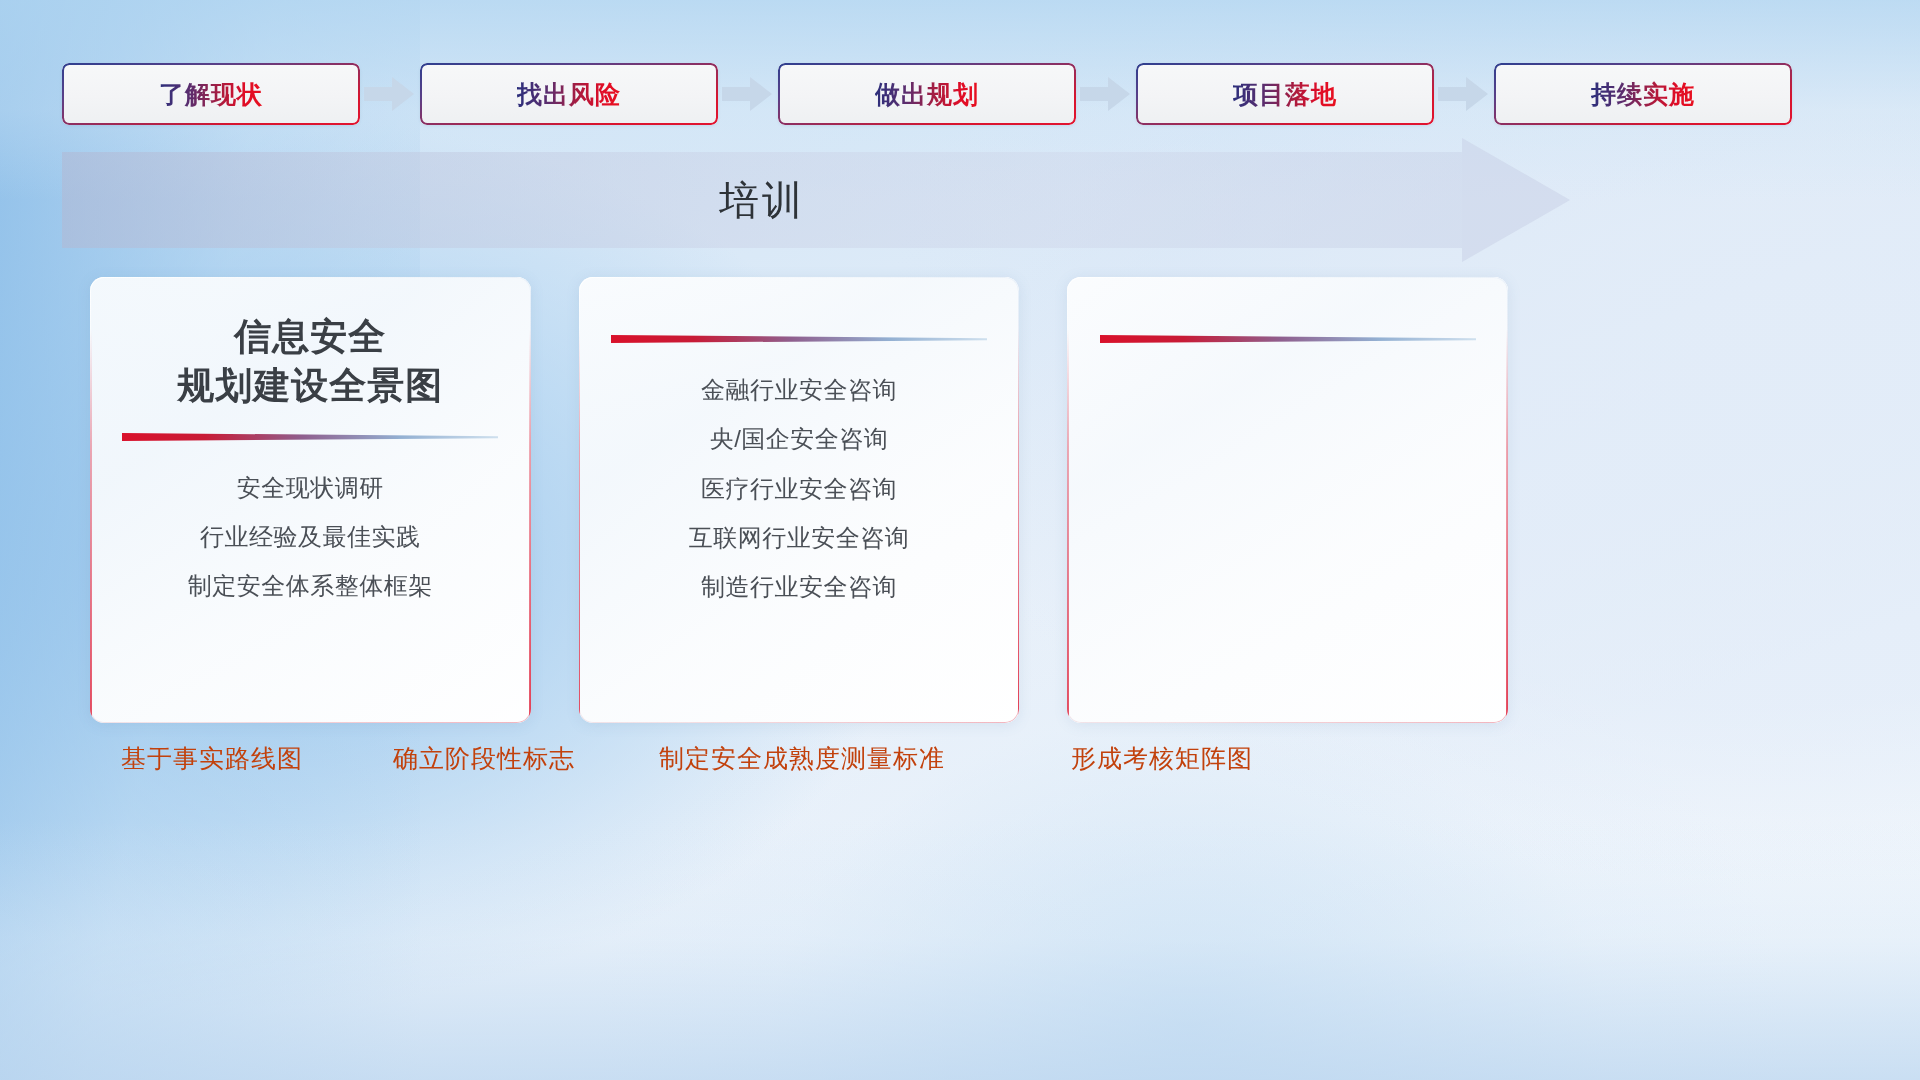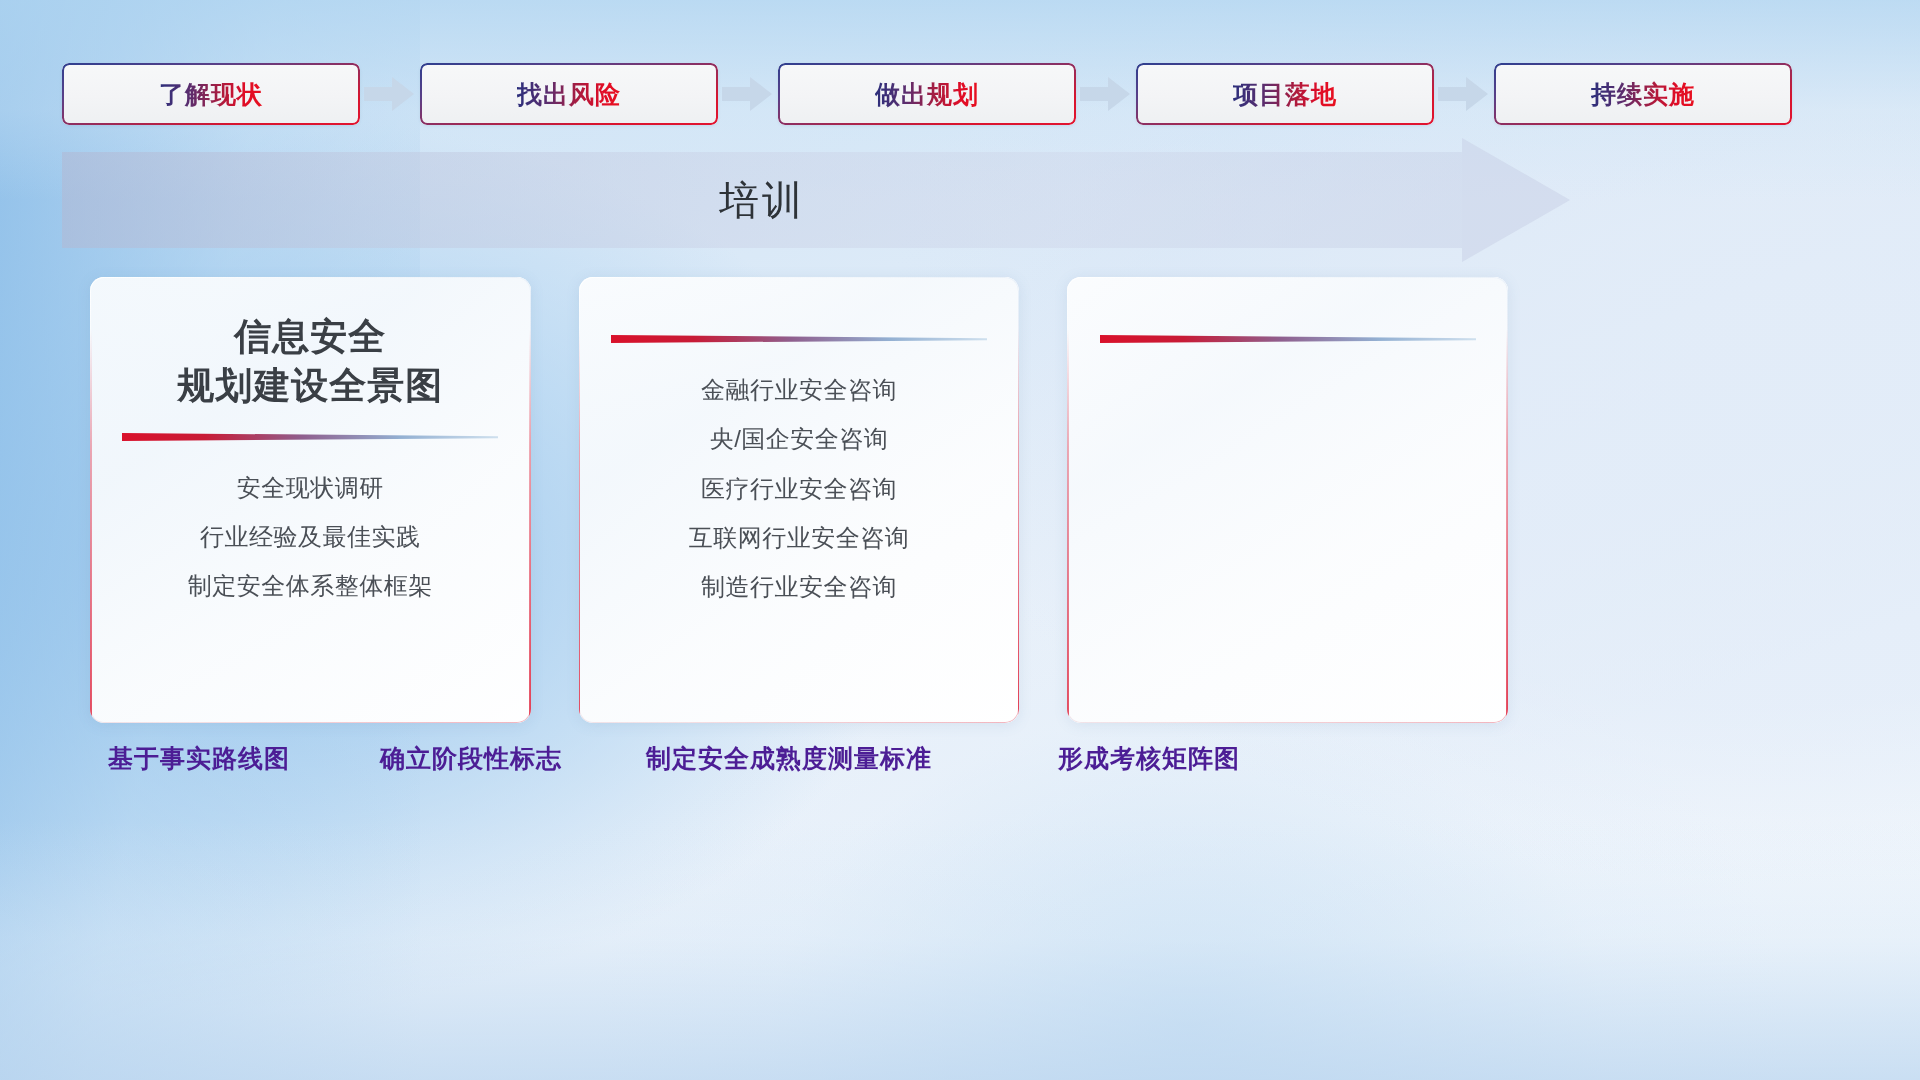--- a/index.html
+++ b/index.html
@@ -220,24 +220,25 @@
     position: absolute;
     left: 90px;
     top: 742px;
     width: 1420px;
     height: 46px;
   }
   .caption {
     position: absolute;
     top: 0;
     font-size: 25px;
-    font-weight: 700;
-    color: #4c1d95;
+    font-weight: 400;
+    color: #c2410c;
     letter-spacing: 1px;
     white-space: nowrap;
+    margin-left: 13px;
   }
   .cap-0 { left: 18px; }
   .cap-1 { left: 290px; }
   .cap-2 { left: 556px; }
   .cap-3 { left: 968px; }
 </style>
 </head>
 <body>
 
 <div id="bg-base"></div>

